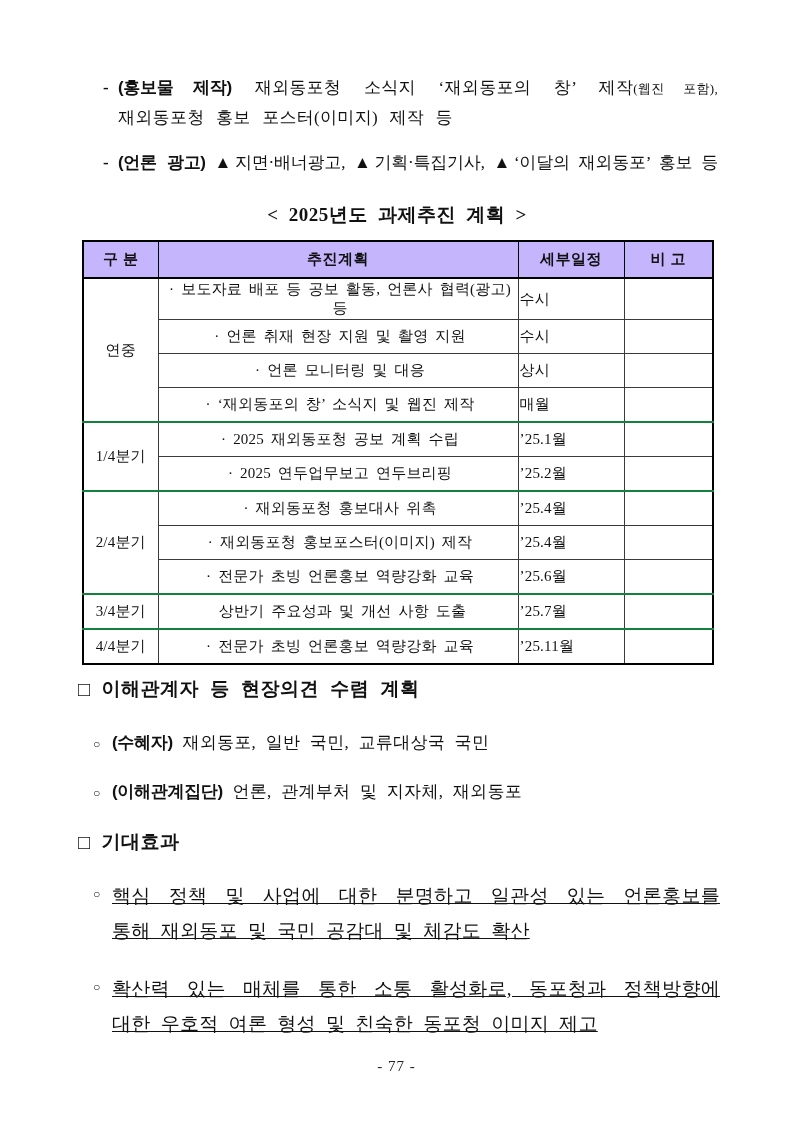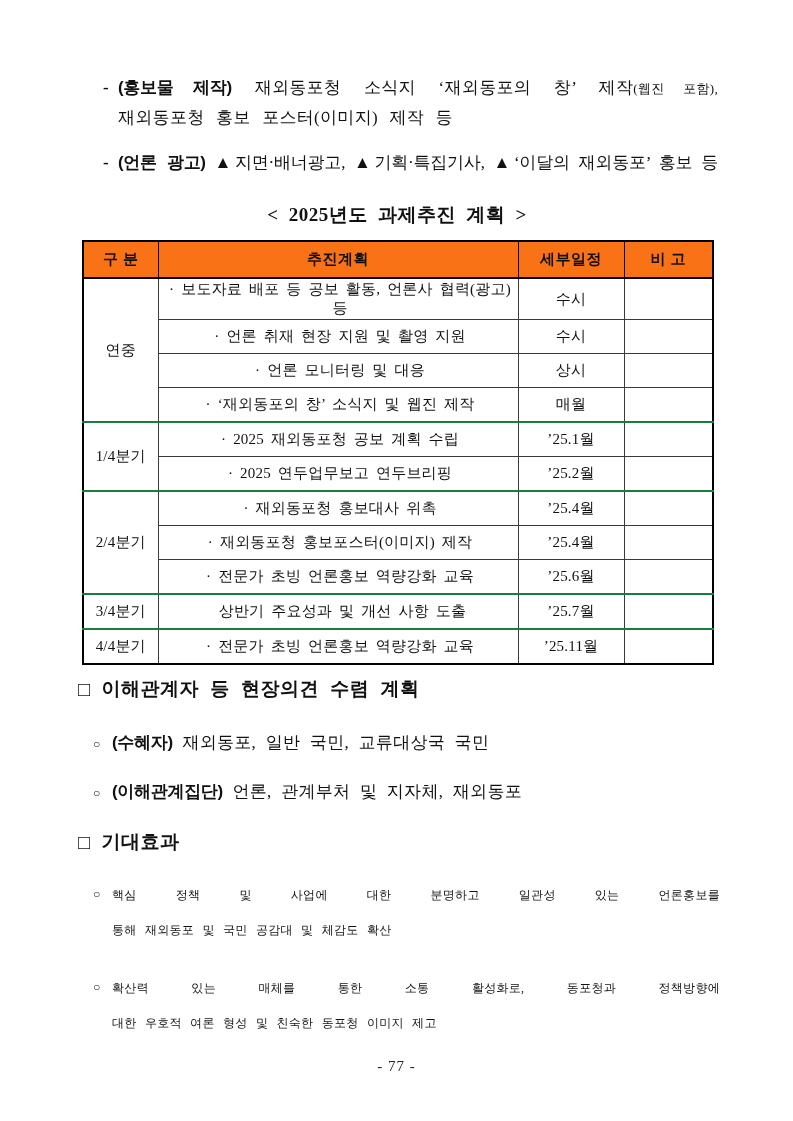--- a/index.html
+++ b/index.html
@@ -30,45 +30,45 @@
     letter-spacing:0.5px; word-spacing:5px;
   }
 
   
   table.plan-table {
     position:absolute; left:82px; top:240px; width:630px;
     border-collapse:collapse; table-layout:fixed;
     border:2px solid #000;
   }
   .plan-table th {
-    height:33px; background:#f97316;
+    height:33px; background:#c4b5fd;
     font-family:"Liberation Sans","DejaVu Sans",sans-serif;
     font-size:15px; font-weight:700; letter-spacing:0.5px;
     border:1px solid #000; border-bottom:2px solid #000;
   }
   .plan-table td {
     height:31px; font-size:15px; letter-spacing:0.2px;
     border:1px solid #3a3a3a; background:#fff;
   }
   .plan-table td.group-cell { text-align:center; }
   .plan-table td.plan-cell { text-align:center; padding-left:5px; word-spacing:3px; }
-  .plan-table td.sched-cell { text-align:center; }
+  .plan-table td.sched-cell { }
   .plan-table tr.group-start > td { border-top:2px solid #15803d; }
 
   
   .sec-heading {
     font-size:19px; font-weight:700; letter-spacing:0.5px; word-spacing:6px;
     display:flex; align-items:center;
   }
   .sq-marker { font-weight:400; font-size:20px; margin-right:11px; }
 
   
   .circle-marker { font-size:12px; }
   .bullet-text { font-size:17px; letter-spacing:0.3px; word-spacing:5px; }
-  .effect-text { font-size:12px; letter-spacing:0.3px; word-spacing:5px; line-height:35px; }
+  .effect-text { font-size:19px; letter-spacing:0.3px; word-spacing:5px; line-height:35px;text-decoration:underline; }
 
   .page-footer {
     left:0; width:793px; top:1058px; text-align:center;
     font-size:15px; color:#222; letter-spacing:1px;
   }
 </style>
 </head>
 <body>
 
 <div>

